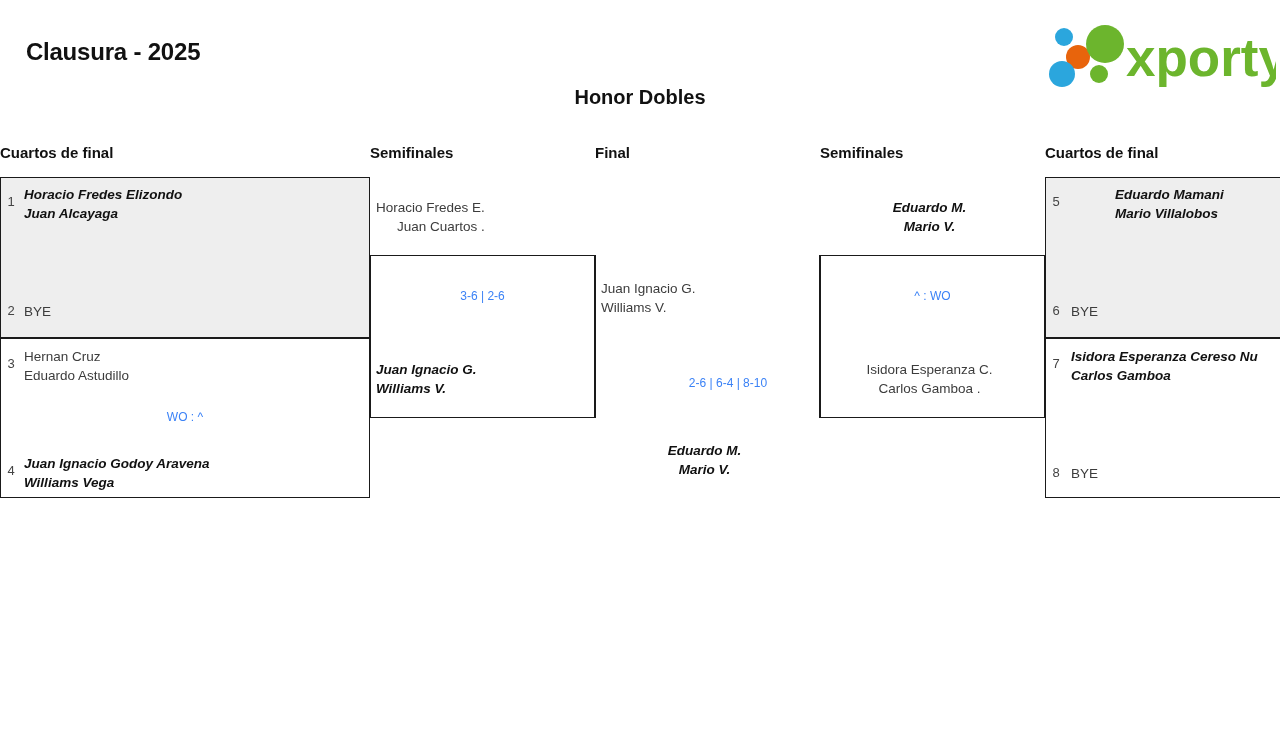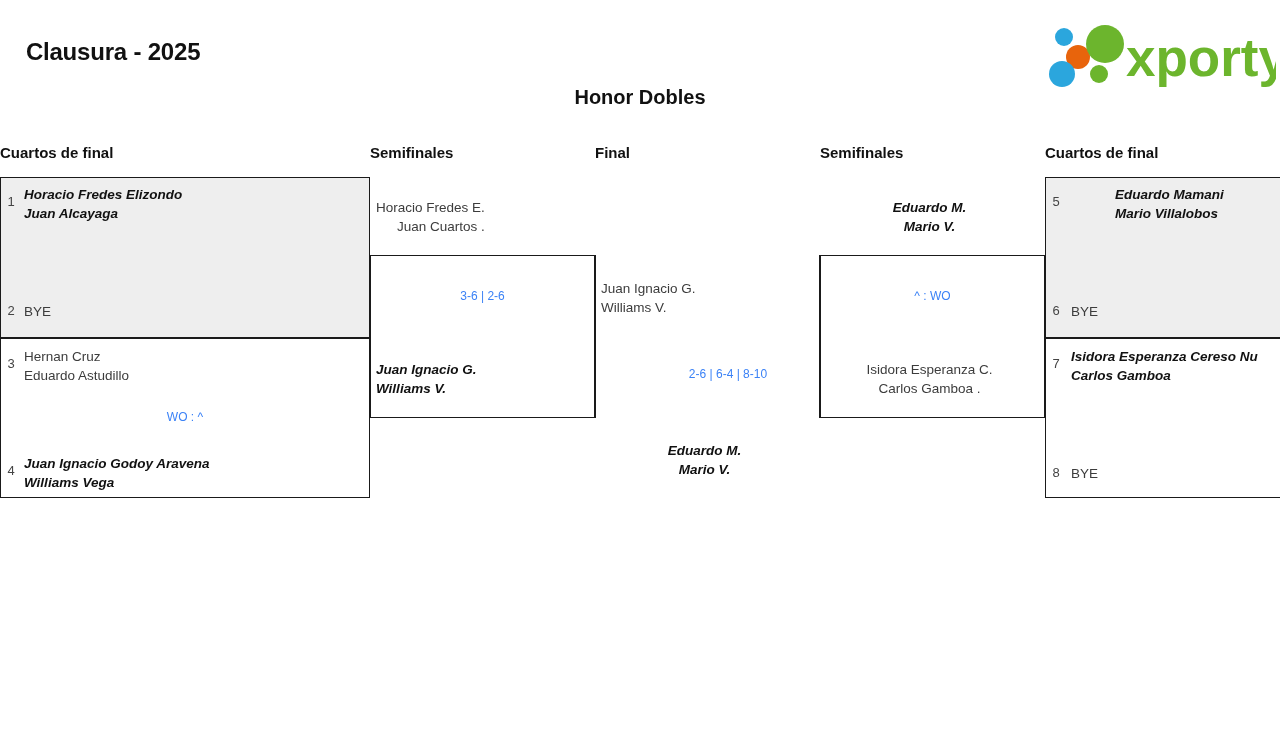--- a/index.html
+++ b/index.html
@@ -187,21 +187,21 @@
     <span class="ln">Juan Ignacio G.</span>
     <span class="ln">Williams V.</span>
   </div>
 
   <div class="box noborder-tb" style="left:595px; top:255px; width:225px; height:163px;">
   </div>
   <div class="team lose" style="left:601px; top:279px;">
     <span class="ln">Juan Ignacio G.</span>
     <span class="ln">Williams V.</span>
   </div>
-  <div class="score" style="left:595px; top:367px; width:266px;">2-6 | 6-4 | 8-10</div>
+  <div class="score" style="left:595px; top:376px; width:266px;">2-6 | 6-4 | 8-10</div>
   <div class="team win ralign" style="left:595px; top:441px; width:219px;">
     <span class="ln">Eduardo M.</span>
     <span class="ln">Mario V.</span>
   </div>
 
   <div class="box" style="left:820px; top:255px; width:225px; height:163px;">
   </div>
   <div class="team win ralign" style="left:820px; top:198px; width:219px;">
     <span class="ln">Eduardo M.</span>
     <span class="ln">Mario V.</span>

